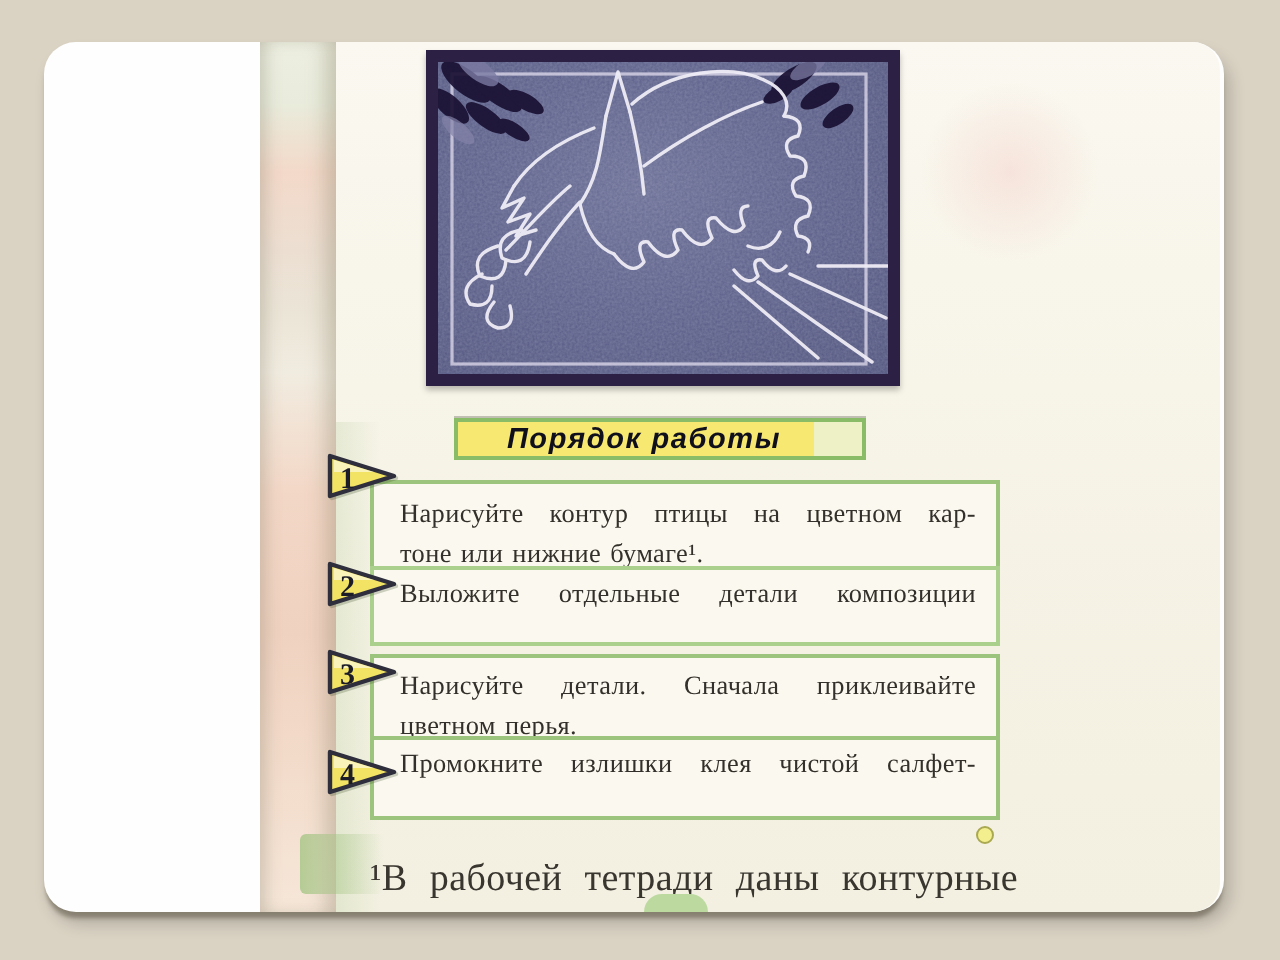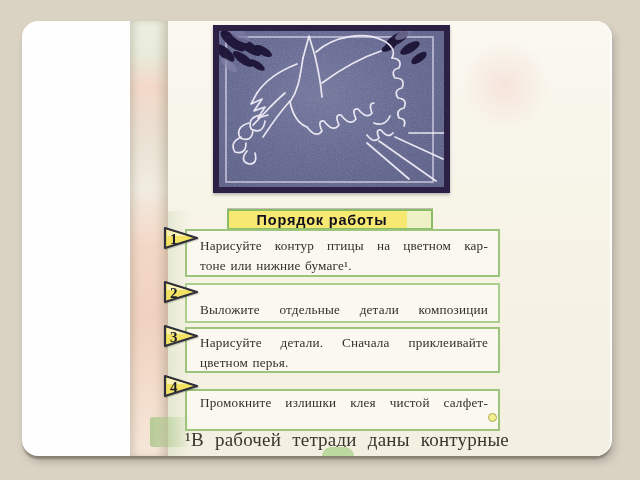--- a/index.html
+++ b/index.html
@@ -31,30 +31,30 @@
   .bird-canvas{position:relative;width:225px;height:156px;
         background:radial-gradient(ellipse at 45% 40%,#6a6e95 0%,#5c608a 45%,#50537d 100%);}
   .bird-canvas svg{position:absolute;left:0;top:0;}
 
   
   .header-box{position:absolute;left:97px;top:188px;width:206px;height:21px;box-sizing:border-box;
         background:linear-gradient(90deg,#f7e871 0%,#f7e871 88%,#eef0c6 88%,#eef0c6 100%);
         border:2px solid #8abb66;box-shadow:0 -1px 0 rgba(70,70,60,.3);
         display:flex;align-items:center;justify-content:center;}
   .header-box span{font-family:"Liberation Sans",sans-serif;font-weight:bold;font-size:14.5px;
-        letter-spacing:.8px;color:#10101c;transform:translateX(-8px);}
+        letter-spacing:.8px;color:#10101c;transform:translateX(-8px);font-style:italic;}
 
   
   .step-box{position:absolute;left:55px;width:315px;box-sizing:border-box;background:#fbf9ef;
         border:2px solid #9cc47c;color:#332f2a;font-size:13.2px;line-height:20px;
         letter-spacing:.2px;word-spacing:1px;overflow:hidden;}
-  .step1{top:208px;height:48px;padding:5px 10px 0 13px;}
-  .step2{top:262px;height:40px;padding:15px 10px 0 13px;border-color:#abd08d;}
+  .step1{top:219px;height:48px;padding:5px 10px 0 13px;}
+  .step2{top:262px;height:40px;padding:2px 10px 0 13px;border-color:#abd08d;}
   .step3{top:306px;height:46px;padding:4px 10px 0 13px;}
-  .step4{top:368px;height:42px;padding:2px 10px 13px 13px;}
+  .step4{top:347px;height:42px;padding:2px 10px 13px 13px;}
   .line1{text-align:justify;text-align-last:justify;}
 
   
   .flag{position:absolute;left:33px;width:36px;height:24px;filter:drop-shadow(1px 1px 0 rgba(60,80,40,.25));}
   .flag1{top:205px;}.flag2{top:259px;}.flag3{top:303px;}.flag4{top:353px;}
   .flag polygon{fill:#f2e365;stroke:#2e2e3c;stroke-width:2.2;stroke-linejoin:round;}
   .flag path{fill:rgba(255,255,255,.55);}
   .flag text{font-family:"Liberation Serif",serif;font-weight:bold;font-size:15px;fill:#1c1c28;}
 
   .yellow-dot{position:absolute;left:358px;top:392px;width:9px;height:9px;border-radius:50%;

